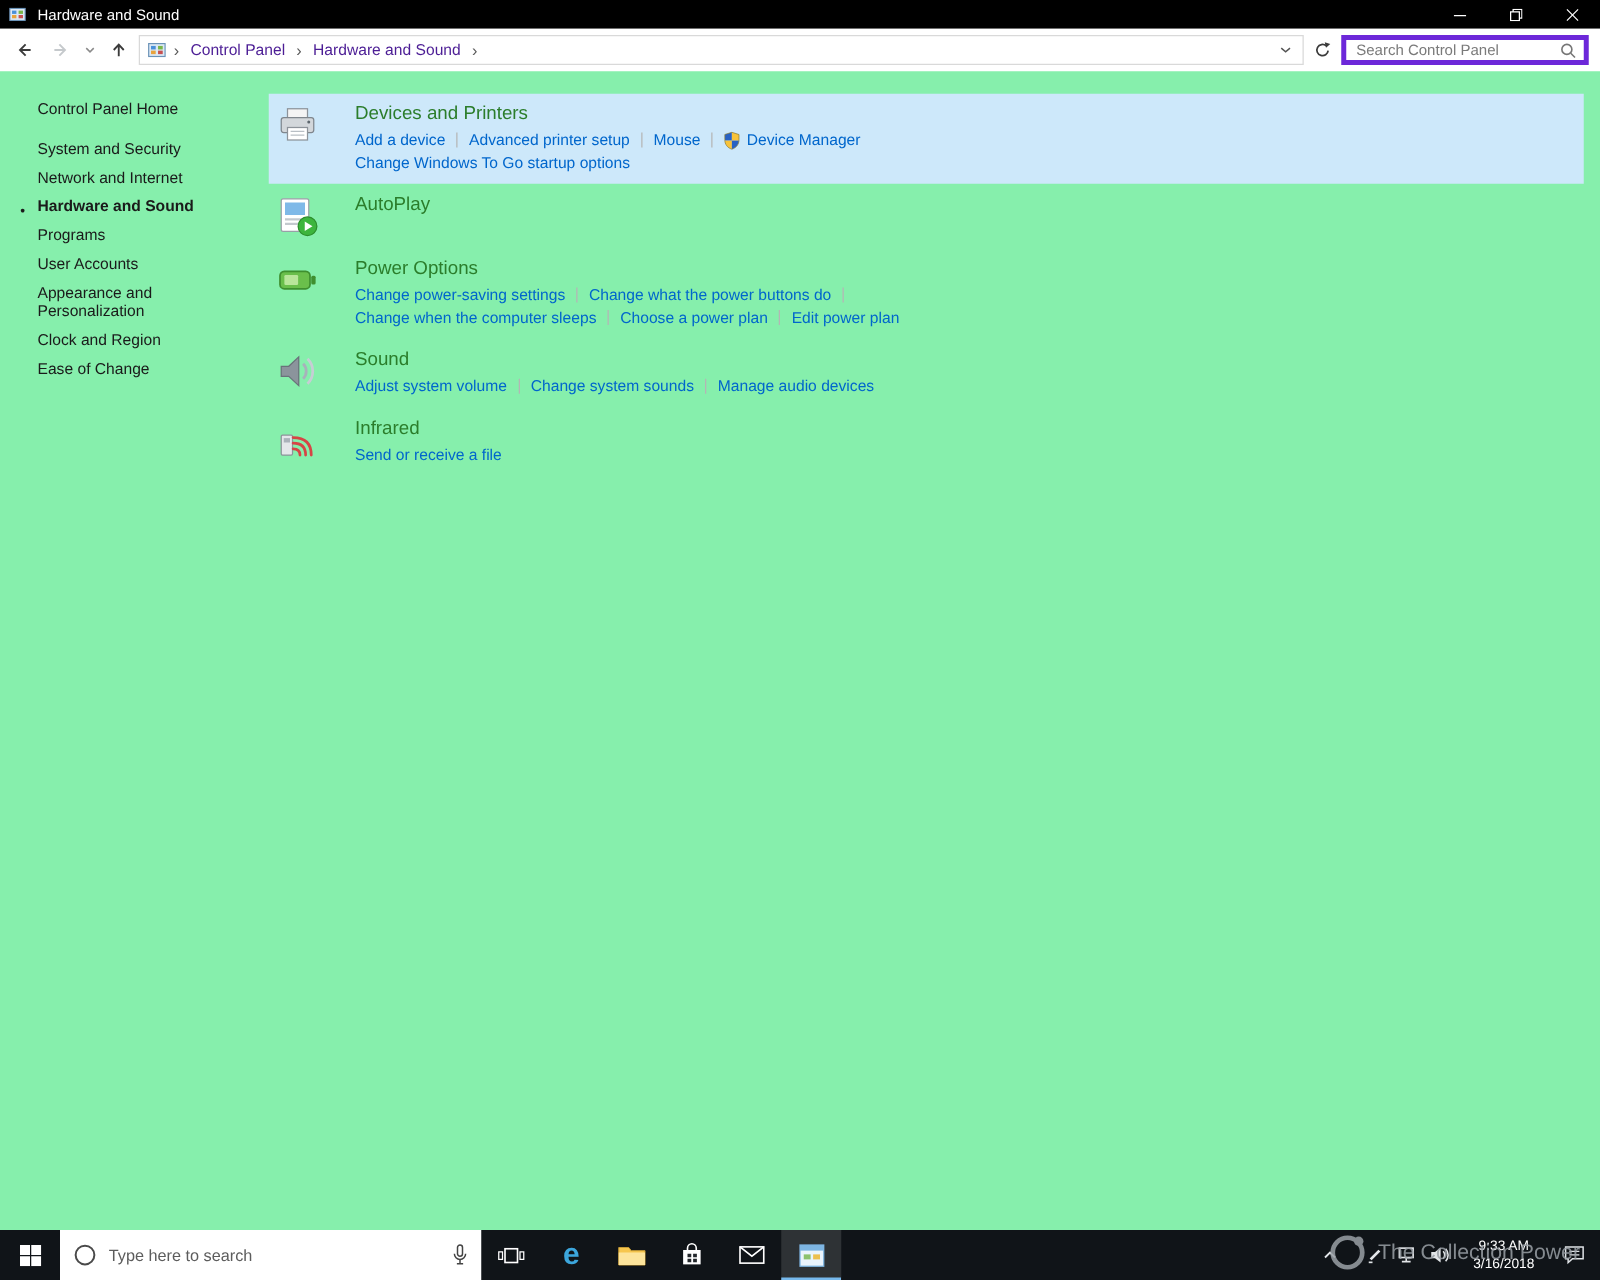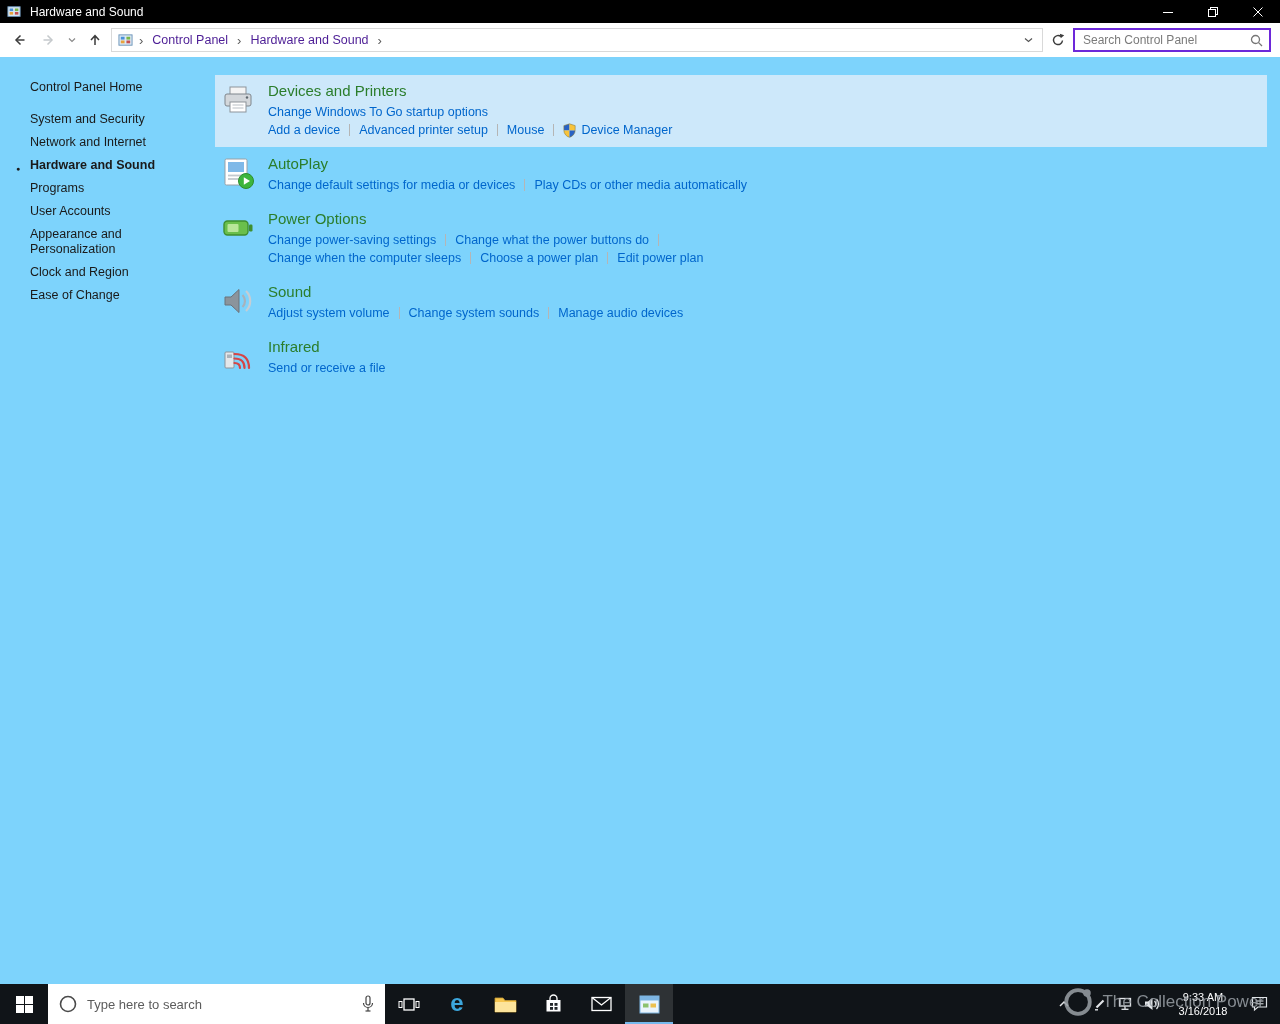--- a/index.html
+++ b/index.html
@@ -17,34 +17,34 @@
   .navbar{height:34px;display:flex;align-items:center;padding:0 9px 0 5px;gap:3px;background:#fff;}
   .nav-btn{width:27px;height:27px;display:flex;align-items:center;justify-content:center;}
   .nav-btn.small{width:13px;}
   .addressbar{flex:1;height:24px;border:1px solid #d9d9d9;display:flex;align-items:center;
     padding:0 4px 0 6px;gap:2px;background:#fff;}
   .addr-icon{display:flex;margin-right:2px;}
   .crumb{font-size:12.5px;color:#4c1d95;padding:0 5px;white-space:nowrap;cursor:pointer;}
   .crumb-chevron{color:#5a5a5a;font-size:13px;padding:0 2px;cursor:pointer;}
   .addr-dropdown{margin-left:auto;display:flex;align-items:center;padding:0 5px;cursor:pointer;}
   .refresh-btn{width:24px;height:24px;display:flex;align-items:center;justify-content:center;}
-  .searchbox{width:198px;height:24px;border:2px solid #6d28d9;display:flex;align-items:center;
+  .searchbox{width:198px;height:24px;border:4px solid #6d28d9;display:flex;align-items:center;
     padding:0 6px 0 8px;background:#fff;}
   .searchbox input{flex:1;border:none;outline:none;font-size:12px;font-family:inherit;color:#1a1a1a;min-width:0;}
   .searchbox input::placeholder{color:#7a7a7a;}
 
   
-  .app-body{position:absolute;top:57px;bottom:40px;left:0;right:0;display:flex;background:#7dd3fc;}
+  .app-body{position:absolute;top:57px;bottom:40px;left:0;right:0;display:flex;background:#86efac;}
   .sidebar{width:215px;flex:0 0 215px;padding:23px 10px 0 30px;font-size:12.5px;color:#1a1a1a;}
   .sb-home{margin-bottom:17px;cursor:pointer;line-height:15px;}
   .sb-item{position:relative;margin-bottom:8px;line-height:15px;cursor:pointer;}
   .sb-item.active{font-weight:bold;}
   .sb-item.active::before{content:"\25CF";position:absolute;left:-14px;top:3px;font-size:7px;}
   .content{flex:1;padding:18px 13px 0 0;}
-  .cp-section{display:flex;gap:13px;padding:5px 0 8px 6px;margin-bottom:1px;}
+  .cp-section{display:flex;gap:29px;padding:5px 0 8px 6px;margin-bottom:1px;}
   .cp-section.highlighted{background:var(--highlight,#cde8fa);}
   .sec-icon{width:34px;height:34px;flex:0 0 34px;margin-top:3px;cursor:pointer;}
   .sec-title{font-size:15px;color:var(--heading,#2b7d2b);line-height:21px;margin-bottom:2px;cursor:pointer;}
   .link-row{line-height:18px;font-size:12.5px;display:flex;align-items:center;flex-wrap:wrap;}
   .task-link{color:var(--link,#0066cc);cursor:pointer;display:inline-flex;align-items:center;white-space:nowrap;}
   .link-sep{display:inline-block;width:1px;height:12px;background:#b5b5b5;margin:0 9px;}
   .shield{display:inline-flex;margin-right:5px;}
 
   
   .taskbar{position:absolute;left:0;right:0;bottom:0;height:40px;background:var(--taskbar,#101418);
@@ -186,23 +186,20 @@
             <rect x="9" y="4" width="16" height="8" fill="#f4f4f4" stroke="#8d939a"></rect>
             <rect x="4" y="11" width="26" height="12" rx="2" fill="#d3d7db" stroke="#7f868d"></rect>
             <circle cx="26" cy="14.5" r="1.2" fill="#5d666e"></circle>
             <rect x="9" y="19" width="16" height="10" fill="#ffffff" stroke="#8d939a"></rect>
             <line x1="11.5" y1="22" x2="22.5" y2="22" stroke="#b9bfc5"></line>
             <line x1="11.5" y1="25" x2="22.5" y2="25" stroke="#b9bfc5"></line>
           </svg></div>
         <div data-name="section-body">
           <div class="sec-title" data-name="section-title-devices-and-printers">Devices and Printers</div>
           <div class="link-row" data-name="link-row">
-            <span class="task-link" data-name="link-change-windows-to-go-startup-options">Change Windows To Go startup options</span>
-          </div>
-          <div class="link-row" data-name="link-row">
             <span class="task-link" data-name="link-add-a-device">Add a device</span>
             <span class="link-sep" data-name="link-separator"></span>
             <span class="task-link" data-name="link-advanced-printer-setup">Advanced printer setup</span>
             <span class="link-sep" data-name="link-separator"></span>
             <span class="task-link" data-name="link-mouse">Mouse</span>
             <span class="link-sep" data-name="link-separator"></span>
             <span class="task-link" data-name="link-device-manager"><span class="shield" data-name="uac-shield-icon">
                 <svg width="13" height="15" viewBox="0 0 16 18">
                   <defs>
                     <clipPath id="shieldclip">
@@ -212,38 +209,36 @@
                   <g clip-path="url(#shieldclip)">
                     <rect x="0" y="0" width="8" height="9" fill="#2862c4"></rect>
                     <rect x="8" y="0" width="8" height="9" fill="#f8c33a"></rect>
                     <rect x="0" y="9" width="8" height="10" fill="#f8c33a"></rect>
                     <rect x="8" y="9" width="8" height="10" fill="#2862c4"></rect>
                   </g>
                   <path d="M8 0.8 L15 3 V8 C15 12.8 12.2 16.2 8 17.4 C3.8 16.2 1 12.8 1 8 V3 Z" fill="none" stroke="#8a7a35" stroke-width="0.7"></path>
                 </svg>
               </span>Device Manager</span>
           </div>
+          <div class="link-row" data-name="link-row">
+            <span class="task-link" data-name="link-change-windows-to-go-startup-options">Change Windows To Go startup options</span>
+          </div>
         </div>
       </section>
       <section class="cp-section" data-name="section-autoplay">
         <div class="sec-icon" data-name="autoplay-icon"><svg width="34" height="34" viewBox="0 0 34 34">
             <rect x="4" y="3" width="22" height="26" rx="1.5" fill="#ffffff" stroke="#99a0a7"></rect>
             <rect x="7" y="6" width="16" height="10" fill="#7fb9e8"></rect>
             <line x1="7" y1="19.5" x2="23" y2="19.5" stroke="#c3c9ce" stroke-width="1.8"></line>
             <line x1="7" y1="23" x2="19" y2="23" stroke="#c3c9ce" stroke-width="1.8"></line>
             <circle cx="25" cy="25" r="7.5" fill="#3db53d" stroke="#2c8e2c"></circle>
             <polygon points="22.8,21.2 29,25 22.8,28.8" fill="#ffffff"></polygon>
           </svg></div>
         <div data-name="section-body">
           <div class="sec-title" data-name="section-title-autoplay">AutoPlay</div>
-          <div class="link-row" data-name="link-row">
-            <span class="task-link" data-name="link-change-default-settings-for-media-or-devices">Change default settings for media or devices</span>
-            <span class="link-sep" data-name="link-separator"></span>
-            <span class="task-link" data-name="link-play-cds-or-other-media-automatically">Play CDs or other media automatically</span>
-          </div>
         </div>
       </section>
       <section class="cp-section" data-name="section-power-options">
         <div class="sec-icon" data-name="power-icon"><svg width="34" height="34" viewBox="0 0 34 34">
             <rect x="3" y="10" width="24" height="14" rx="3.5" fill="#6abf4b" stroke="#3f8f2f" stroke-width="1.4"></rect>
             <rect x="28" y="13.5" width="3.5" height="7" rx="1.2" fill="#3f8f2f"></rect>
             <rect x="6.5" y="13" width="11" height="8" rx="1" fill="#b9e69a"></rect>
           </svg></div>
         <div data-name="section-body">
           <div class="sec-title" data-name="section-title-power-options">Power Options</div>

